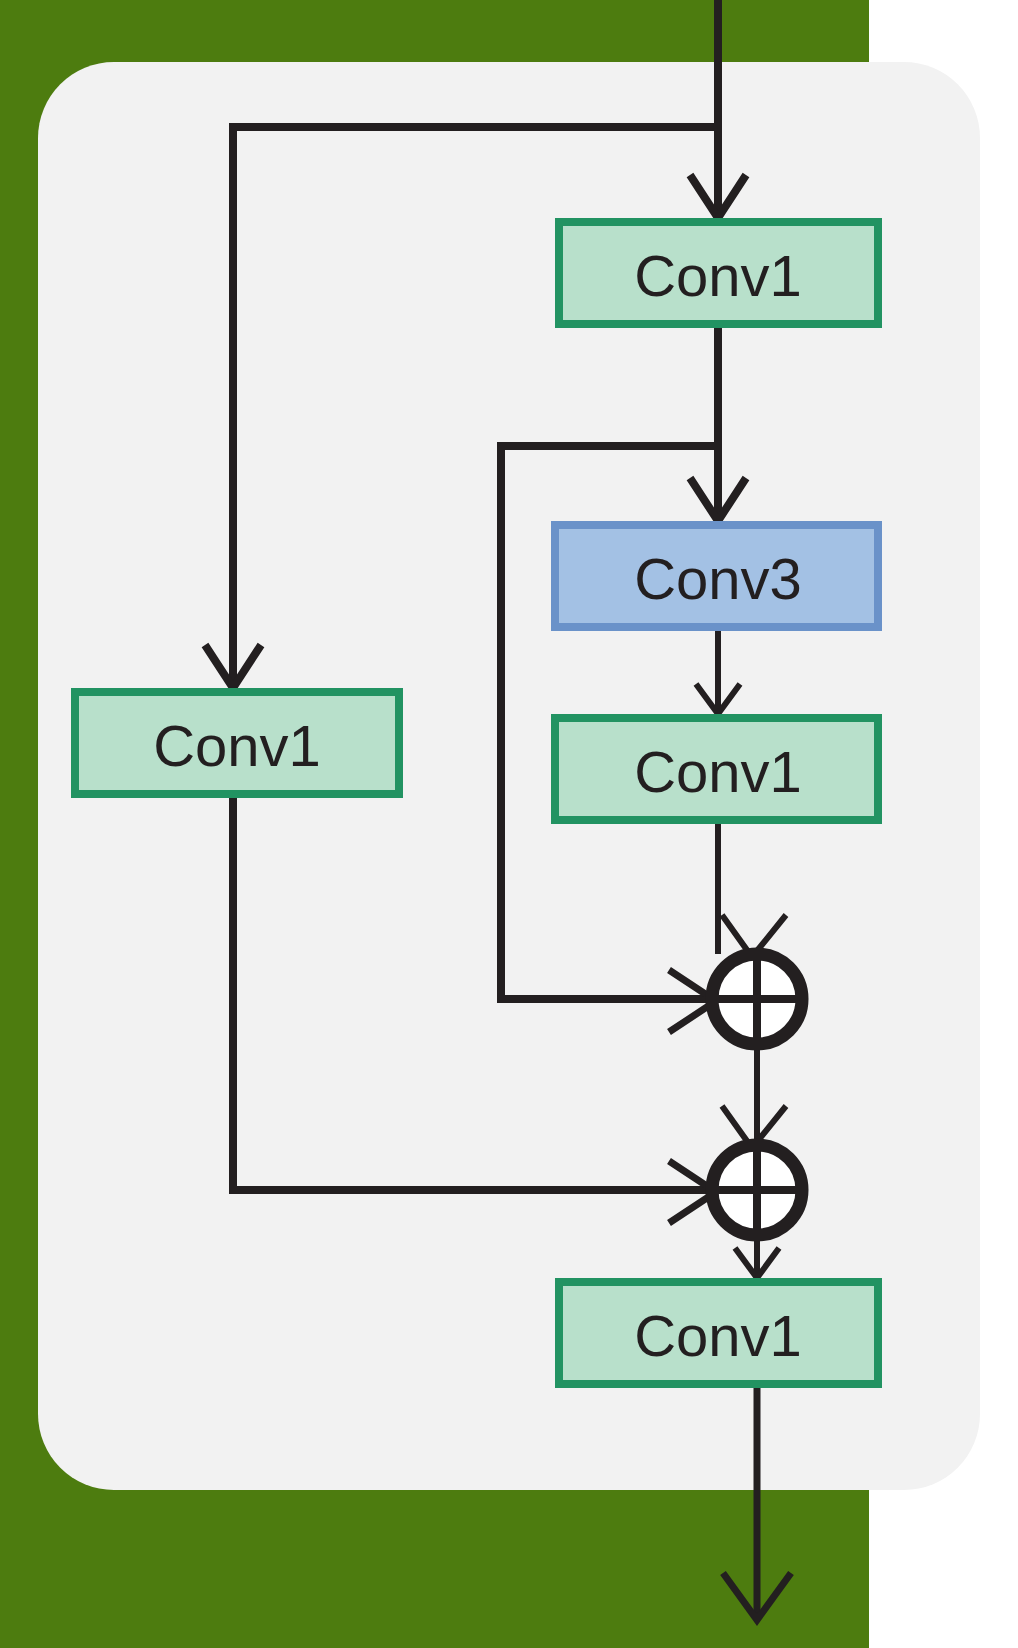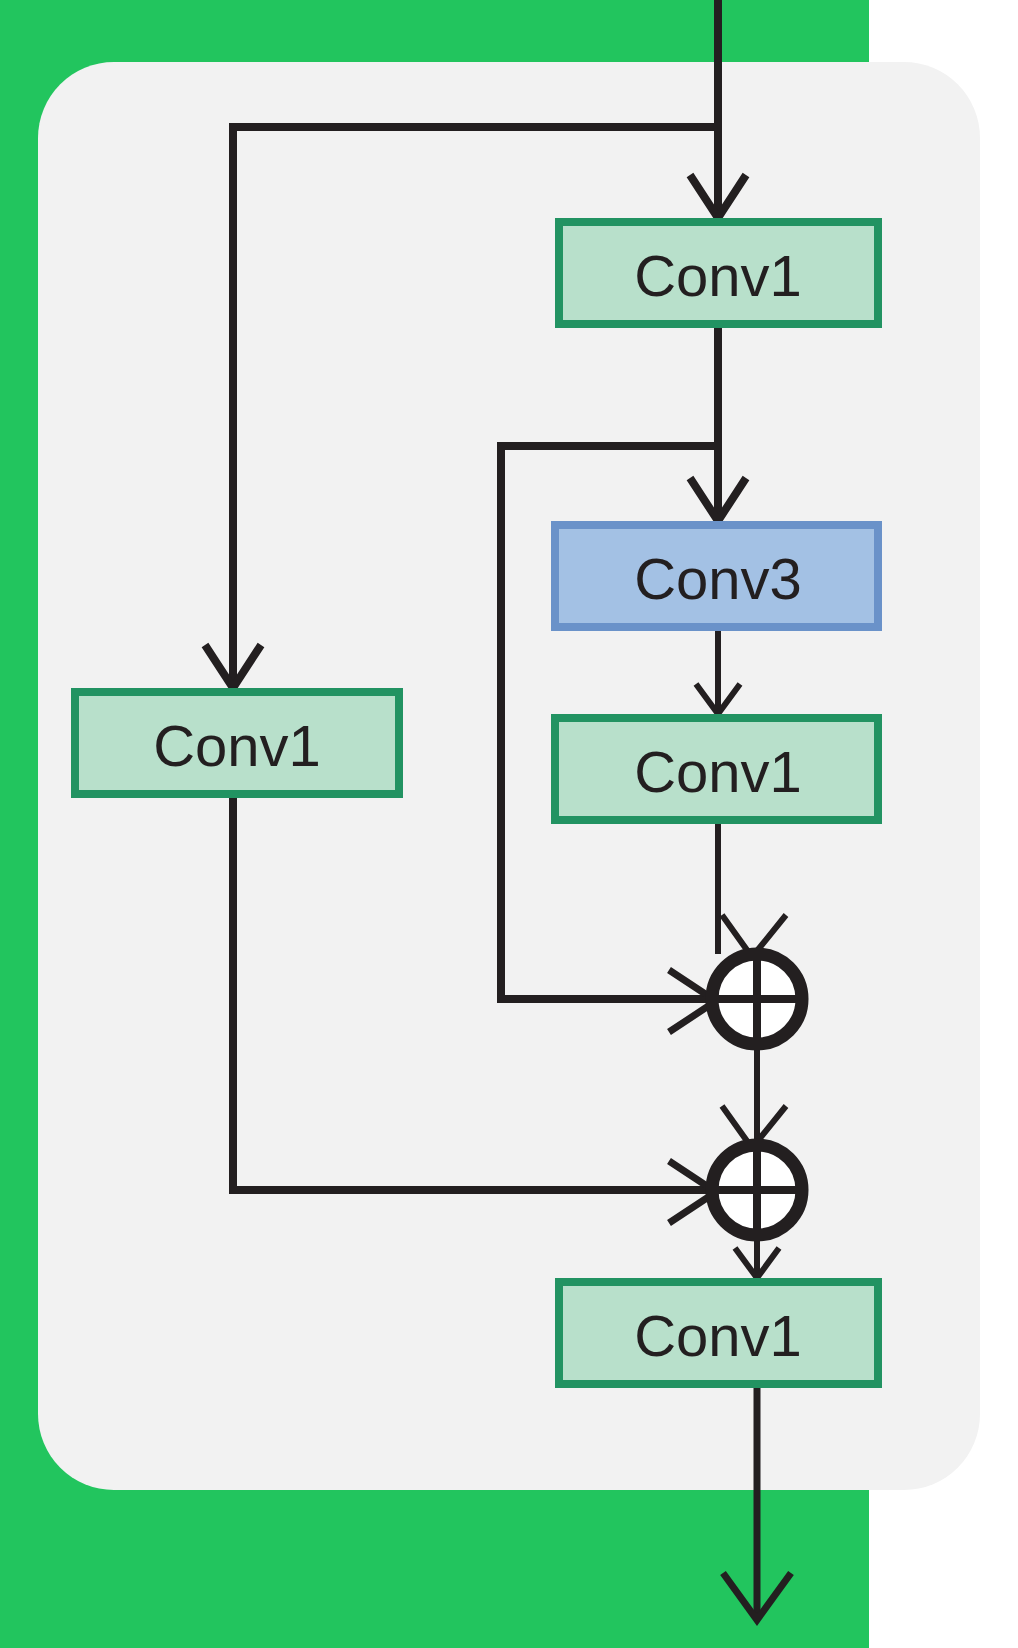--- a/index.html
+++ b/index.html
@@ -10,21 +10,21 @@
   body {
     width: 1018px;
     height: 1648px;
     font-family: "Liberation Sans", sans-serif;
     overflow: hidden;
   }
   #diagram-root {
     position: relative;
     width: 869px;
     height: 1648px;
-    background: #22c55e;
+    background: #4d7c0f;
   }
   svg.canvas {
     position: absolute;
     top: 0;
     left: 0;
     width: 1018px;
     height: 1648px;
     display: block;
   }
   .box-label {

